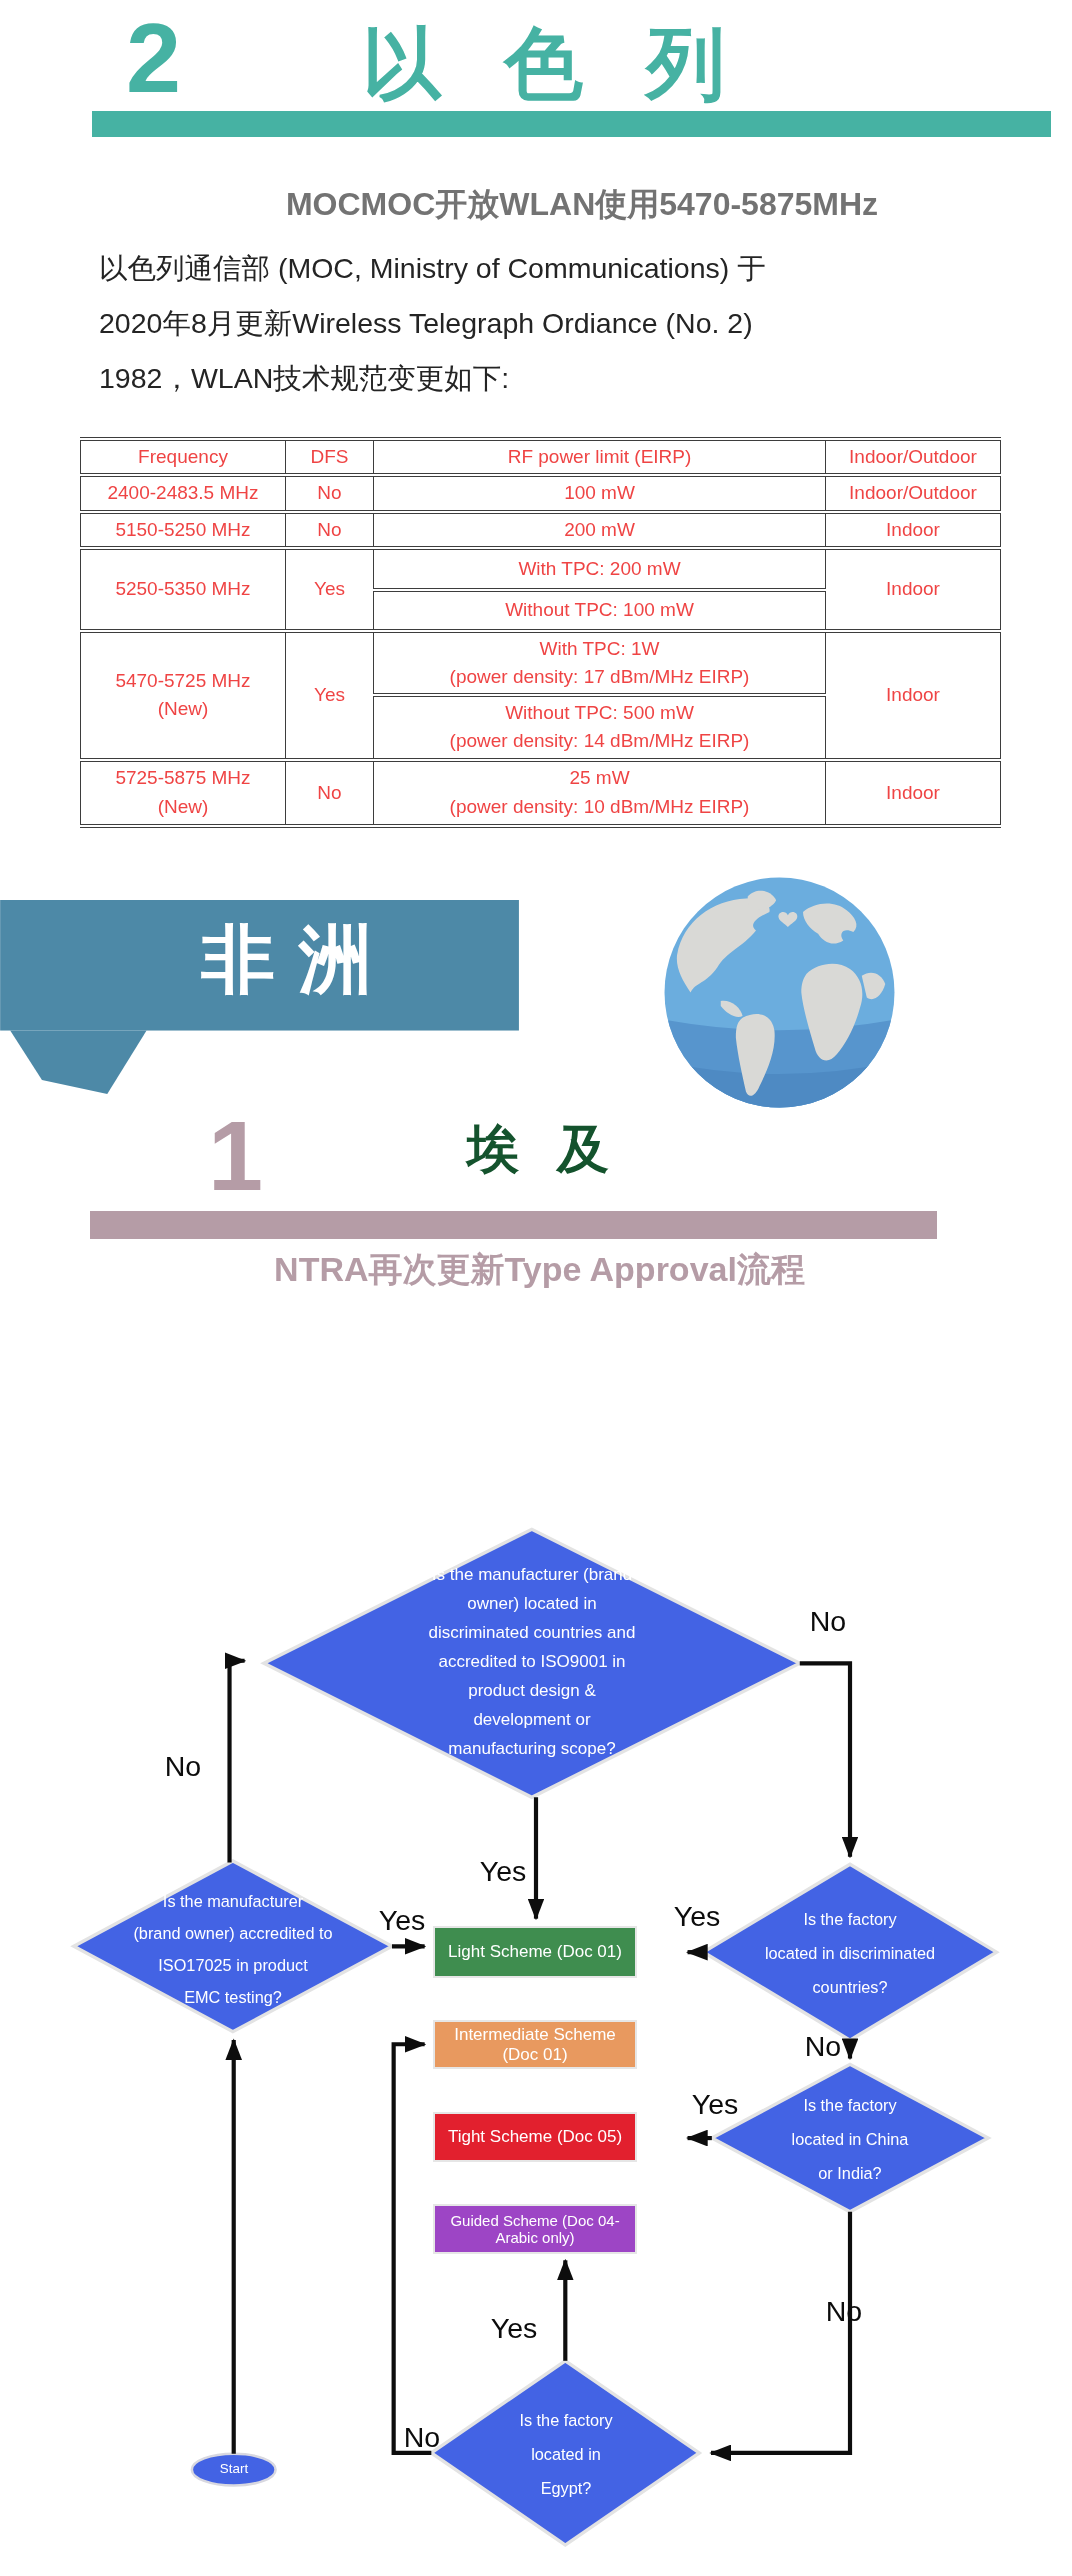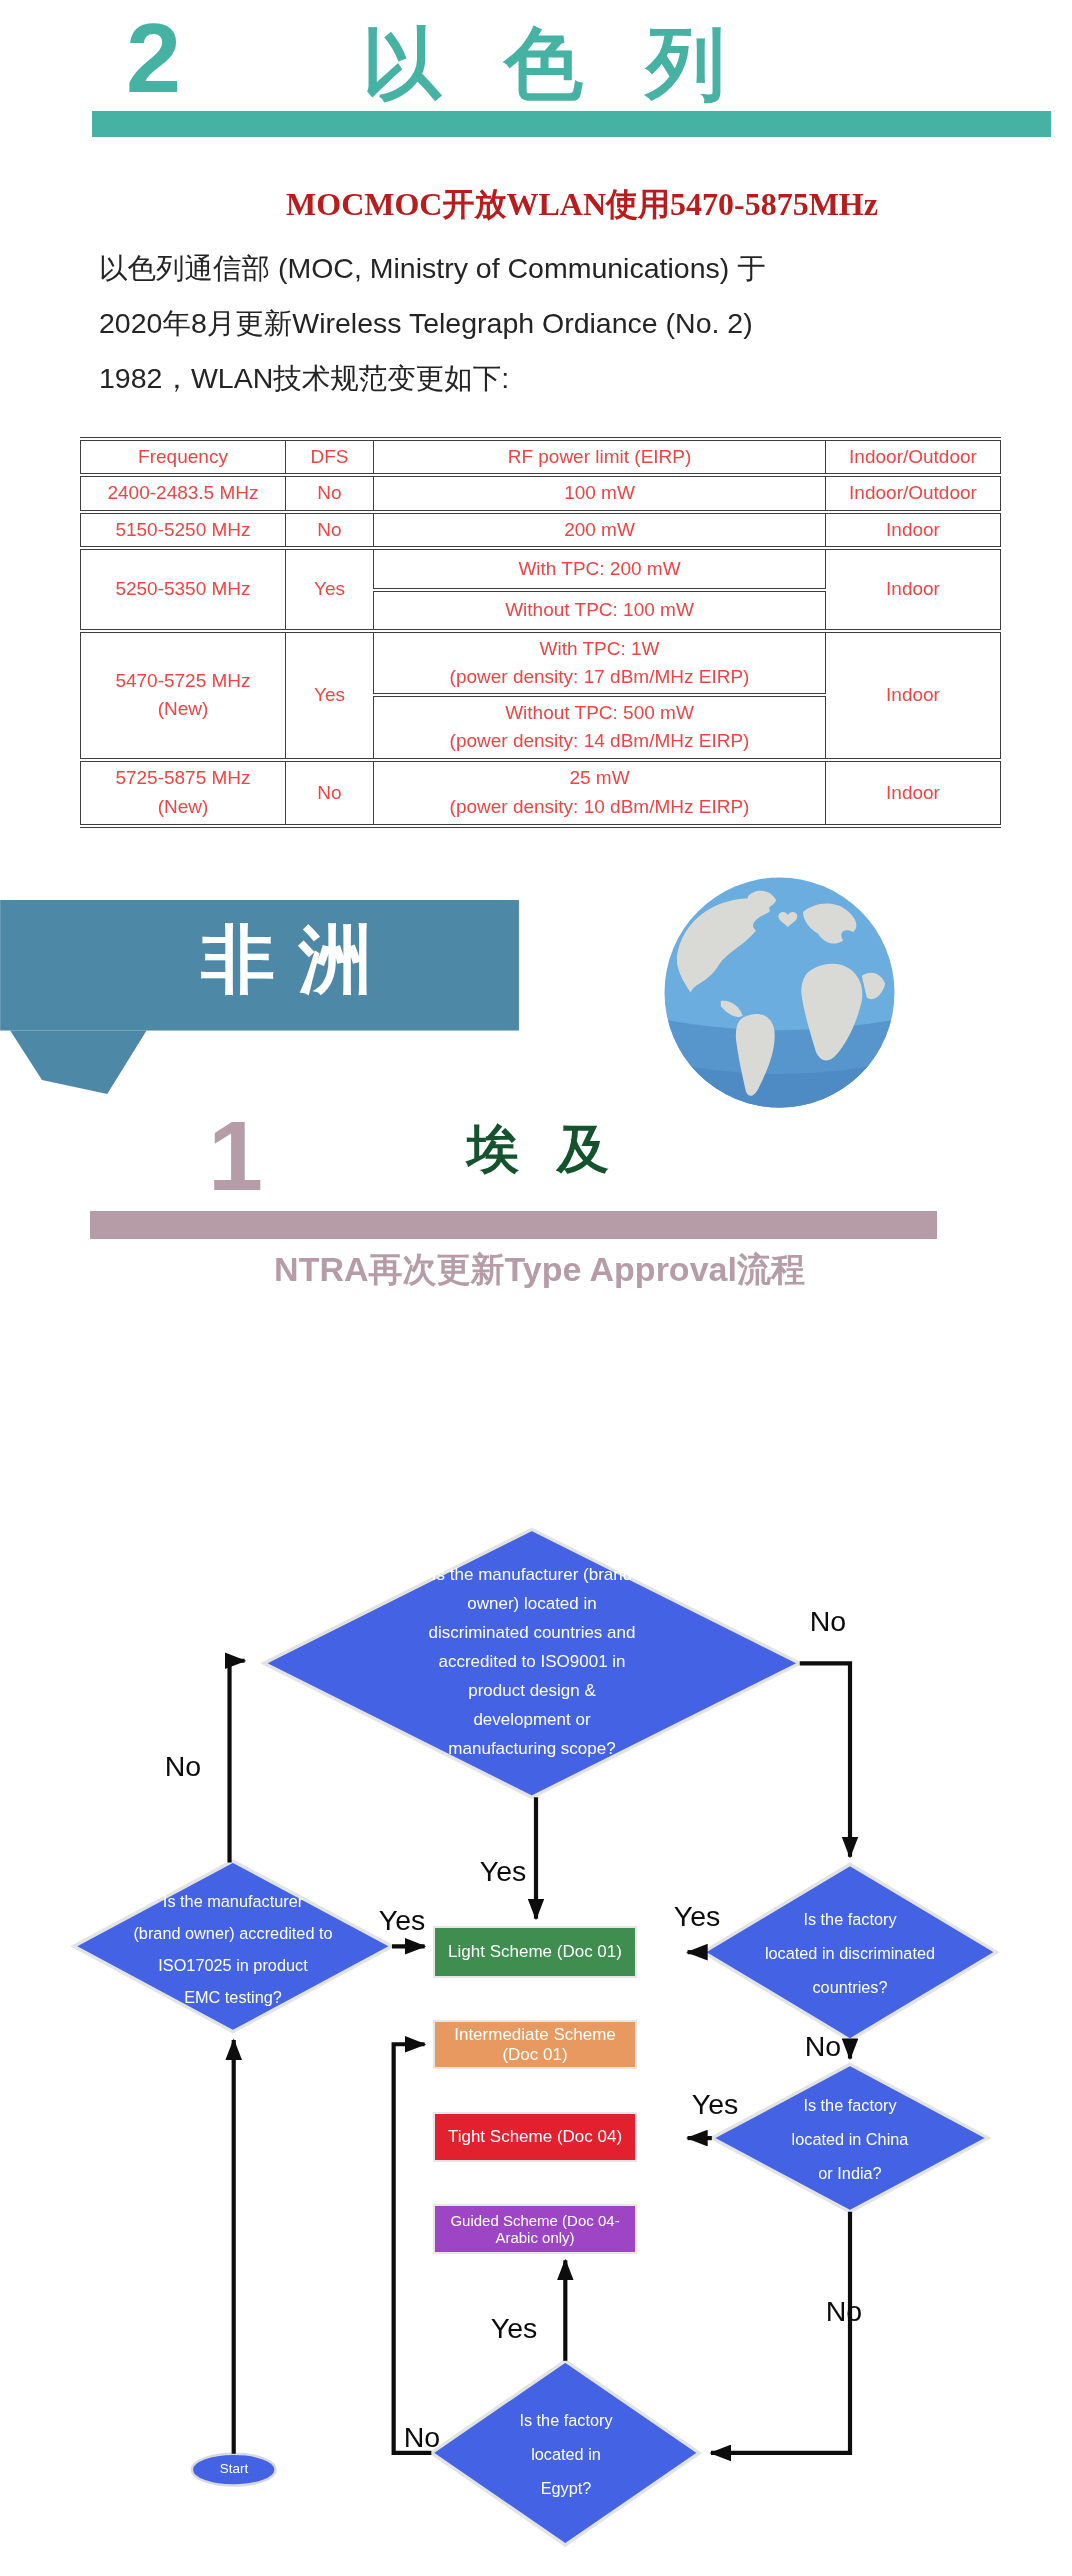--- a/index.html
+++ b/index.html
@@ -33,21 +33,21 @@
   .start-text{position:absolute;color:#fff;font-size:13.4px;text-align:center;}
 </style>
 </head>
 <body>
 
 <div class="page">
 
   <div class="abs sec-num" style="left: 126px; top: 8.4px; font-size: 99px; color: rgb(70, 178, 163);">2</div>
   <div class="abs sec-title" style="left: 362px; top: 23.5px; font-size: 79px; letter-spacing: 63px; color: rgb(70, 178, 163);">以色列</div>
   <div class="accent-bar" style="left: 92px; top: 111px; width: 959px; height: 26px; background-color: rgb(70, 178, 163);"></div>
-  <div class="subtitle" style="left: 92px; top: 183px; width: 980px; font-size: 32px; color: #b91c1c; font-family: Liberation Serif, serif;">MOCMOC开放WLAN使用5470-5875MHz</div>
+  <div class="subtitle" style="left: 92px; top: 183px; width: 980px; font-size: 32px; color: #737373;">MOCMOC开放WLAN使用5470-5875MHz</div>
   <div class="para" style="left:99px;top:241px;width:921px;">以色列通信部 (MOC, Ministry of Communications) 于
 2020年8月更新Wireless Telegraph Ordiance (No. 2)
 1982，WLAN技术规范变更如下:</div>
 
   <table class="spec">
     <colgroup>
         <col style="width:205px">
         <col style="width:88px">
         <col style="width:452px">
         <col style="width:175px">
@@ -186,21 +186,21 @@
     <div class="fc-text" style="left:758px;top:588px;width:184px;line-height:34px;">Is the factory
 located in China
 or India?</div>
     <div class="fc-text" style="left:482px;top:903px;width:168px;line-height:34px;">Is the factory
 located in
 Egypt?</div>
     <div class="start-text" style="left:192px;top:961px;width:84px;">Start</div>
 
     <div class="fc-box" style="top: 426px; height: 52px; background-color: rgb(63, 141, 79);">Light Scheme (Doc 01)</div>
     <div class="fc-box" style="top: 520px; height: 49px; background-color: rgb(232, 153, 95);">Intermediate Scheme (Doc 01)</div>
-    <div class="fc-box" style="top: 612px; height: 50px; background-color: rgb(226, 32, 46);">Tight Scheme (Doc 04)</div>
+    <div class="fc-box" style="top: 612px; height: 50px; background-color: rgb(226, 32, 46);">Tight Scheme (Doc 05)</div>
     <div class="fc-box" style="top: 704px; height: 50px; font-size: 15px; background-color: rgb(157, 69, 197);">Guided Scheme (Doc 04-Arabic only)</div>
 
     <span class="fc-label" style="left:183px;top:266px;">No</span>
     <span class="fc-label" style="left:828px;top:121px;">No</span>
     <span class="fc-label" style="left:503px;top:371px;">Yes</span>
     <span class="fc-label" style="left:402px;top:420px;">Yes</span>
     <span class="fc-label" style="left:697px;top:416px;">Yes</span>
     <span class="fc-label" style="left:823px;top:546px;">No</span>
     <span class="fc-label" style="left:715px;top:604px;">Yes</span>
     <span class="fc-label" style="left:844px;top:811px;">No</span>

